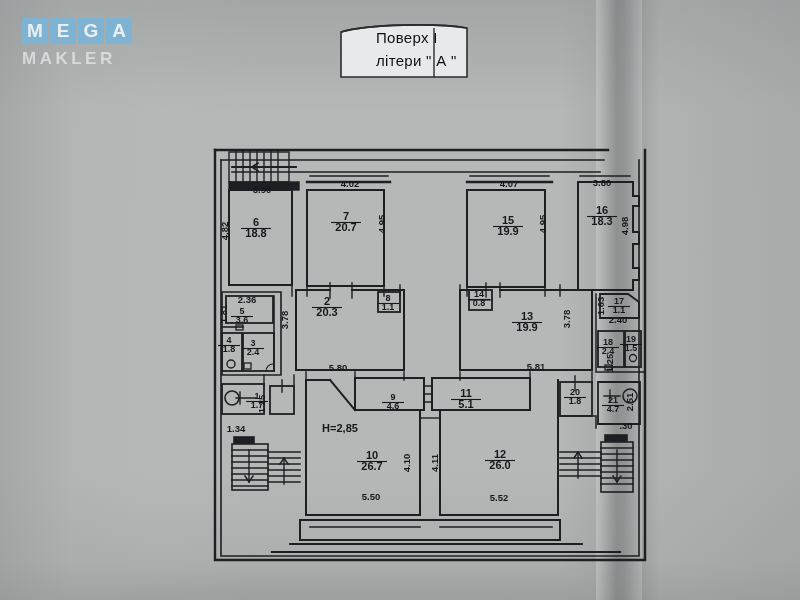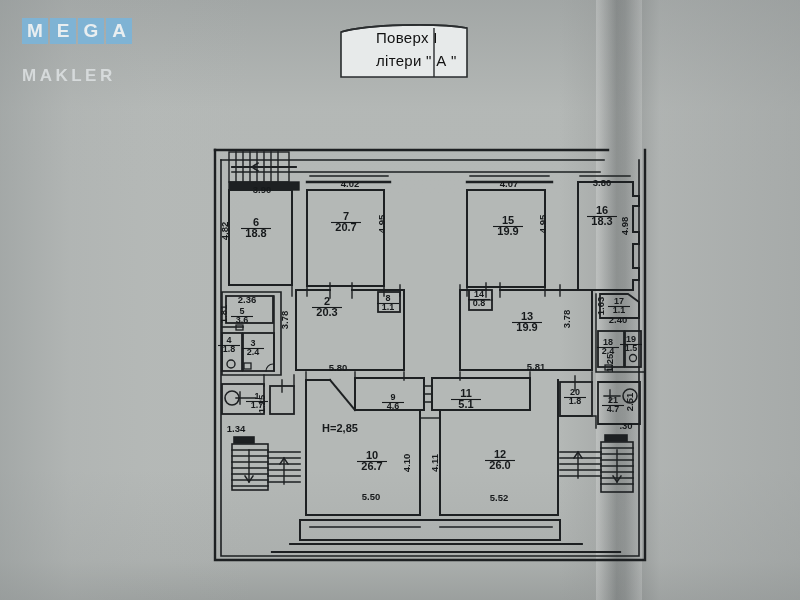--- a/index.html
+++ b/index.html
@@ -38,21 +38,21 @@
     pointer-events:none;
   }
   
   #wm{position:absolute;left:22px;top:18px;}
   #wm .mega{display:flex;gap:2px;}
   #wm .mega span{
     display:inline-block;width:26px;height:26px;line-height:26px;text-align:center;
     background:#7fb3d4;color:#e9eef0;font-size:19px;font-weight:bold;letter-spacing:0;
   }
   #wm .makler{
-    margin-top:22px;color:#d6dadb;font-size:17px;font-weight:bold;letter-spacing:3.5px;
+    margin-top:5px;color:#d6dadb;font-size:17px;font-weight:bold;letter-spacing:3.5px;
   }
   
   #plan{position:absolute;inset:0;}
   #plan svg{display:block;}
   #title-box{position:absolute;left:338px;top:22px;width:132px;height:58px;}
   #title-box .t1,#title-box .t2{
     position:absolute;left:10px;color:#111;font-size:15px;font-weight:500;
     letter-spacing:.3px;
     margin-left:28px;
   }

